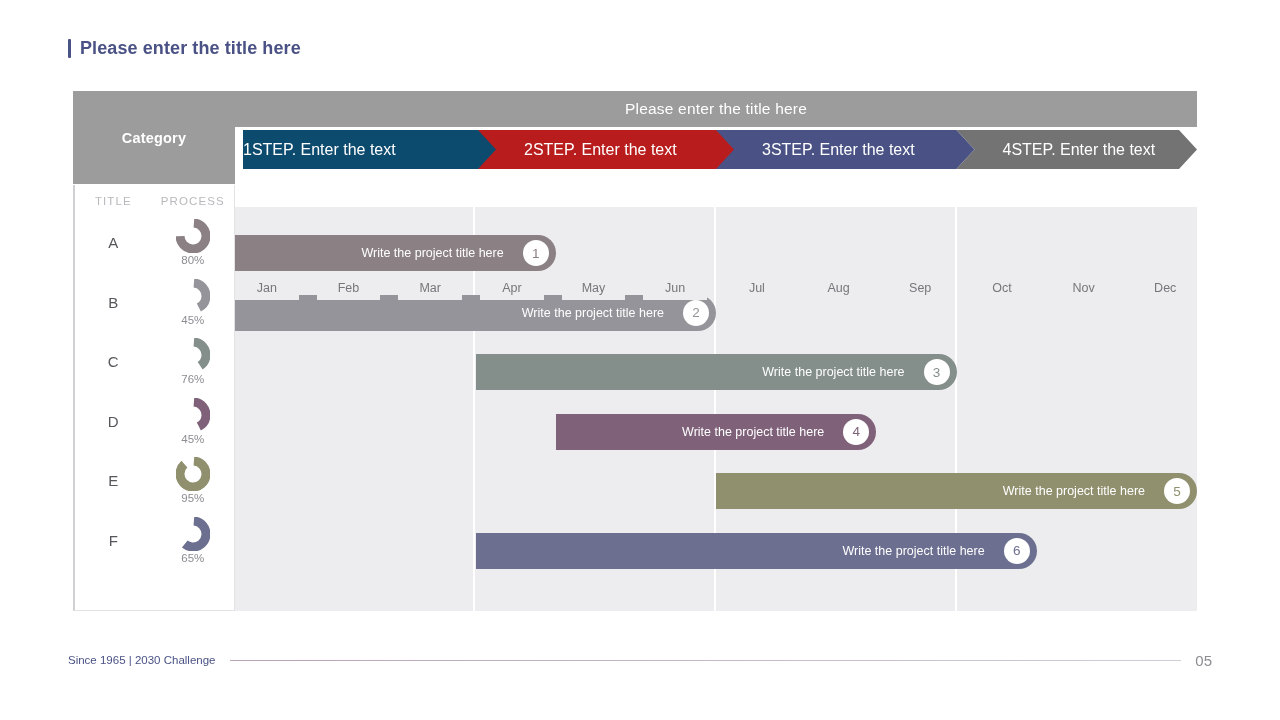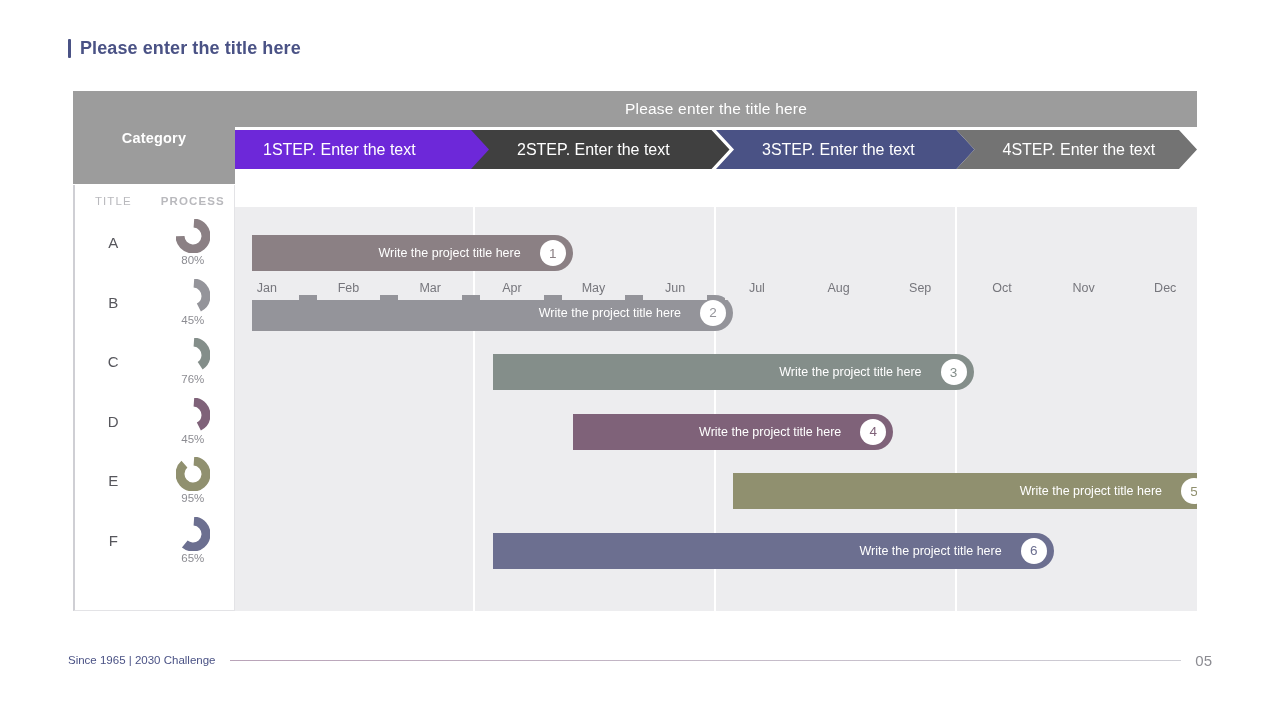--- a/index.html
+++ b/index.html
@@ -52,21 +52,21 @@
   .left-col-heads {
     position: absolute; left: 0; top: 4px; width: 100%;
     display: flex; height: 24px; align-items: center;
   }
   .col-head-title {
     width: 78px; text-align: center;
     font-size: 11.5px; color: #b9b9bd; letter-spacing: 1.1px;
   }
   .col-head-process {
     width: 84px; text-align: center;
-    font-size: 11.5px; color: #b9b9bd; letter-spacing: 1.1px; font-weight: bold;
+    font-size: 11.5px; color: #b9b9bd; letter-spacing: 1.1px;
   }
 
   .row-list { position: absolute; left: 0; top: 28px; width: 100%; }
   .cat-row {
     height: 59.5px; display: flex; align-items: center;
   }
   .cat-label {
     width: 78px; text-align: center;
     font-size: 15px; color: #56565c;
   }
@@ -126,21 +126,21 @@
     width: 962px; height: 404px;
     background: #ededef;
     overflow: hidden;
   }
   .q-divider {
     position: absolute; top: 0; width: 2px; height: 404px;
     background: #ffffff;
   }
 
   .bars-layer {
-    position: absolute; left: 17px; top: 0; width: 782px; height: 404px;
+    position: absolute; left: 0; top: 0; width: 782px; height: 404px;
   }
   .bar {
     position: absolute; height: 36px;
     border-radius: 0 18px 18px 0;
     display: flex; align-items: center;
   }
   .bar-text {
     position: absolute; right: 52px;
     color: #ffffff; font-size: 12.5px; white-space: nowrap;
   }
@@ -248,24 +248,24 @@
         </div>
     </div>
 
     <div class="right-area">
 
       <div class="top-title-band">
         <span class="top-title-band-text">Please enter the title here</span>
       </div>
 
       <div class="steps" id="steps">
-          <div class="step" style="left: 0px; width: 258.5px; background: #6d28d9; clip-path: polygon(0px 0px, calc(100% - 18px) 0px, 100% 50%, calc(100% - 18px) 100%, 0px 100%, 0px 50%); padding-left: 28px;">
+          <div class="step" style="left: 8px; width: 258.5px; background: #0c4a6e; clip-path: polygon(0px 0px, calc(100% - 18px) 0px, 100% 50%, calc(100% - 18px) 100%, 0px 100%, 0px 50%); ">
             <span class="step-label">1STEP. Enter the text</span>
           </div>
-          <div class="step" style="left: 236px; width: 258.5px; background: #404040; clip-path: polygon(0px 0px, calc(100% - 18px) 0px, 100% 50%, calc(100% - 18px) 100%, 0px 100%, 18px 50%); padding-left: 46px;">
+          <div class="step" style="left: 243px; width: 258.5px; background: #b91c1c; clip-path: polygon(0px 0px, calc(100% - 18px) 0px, 100% 50%, calc(100% - 18px) 100%, 0px 100%, 18px 50%); padding-left: 46px;">
             <span class="step-label">2STEP. Enter the text</span>
           </div>
           <div class="step" style="left: 481px; width: 258.5px; background: rgb(74, 82, 133); clip-path: polygon(0px 0px, calc(100% - 18px) 0px, 100% 50%, calc(100% - 18px) 100%, 0px 100%, 18px 50%); padding-left: 46px;">
             <span class="step-label">3STEP. Enter the text</span>
           </div>
           <div class="step" style="left: 721.5px; width: 240.5px; background: #737373; clip-path: polygon(0px 0px, calc(100% - 18px) 0px, 100% 50%, calc(100% - 18px) 100%, 0px 100%, 18px 50%); padding-left: 46px;">
             <span class="step-label">4STEP. Enter the text</span>
           </div>
         </div>
 

